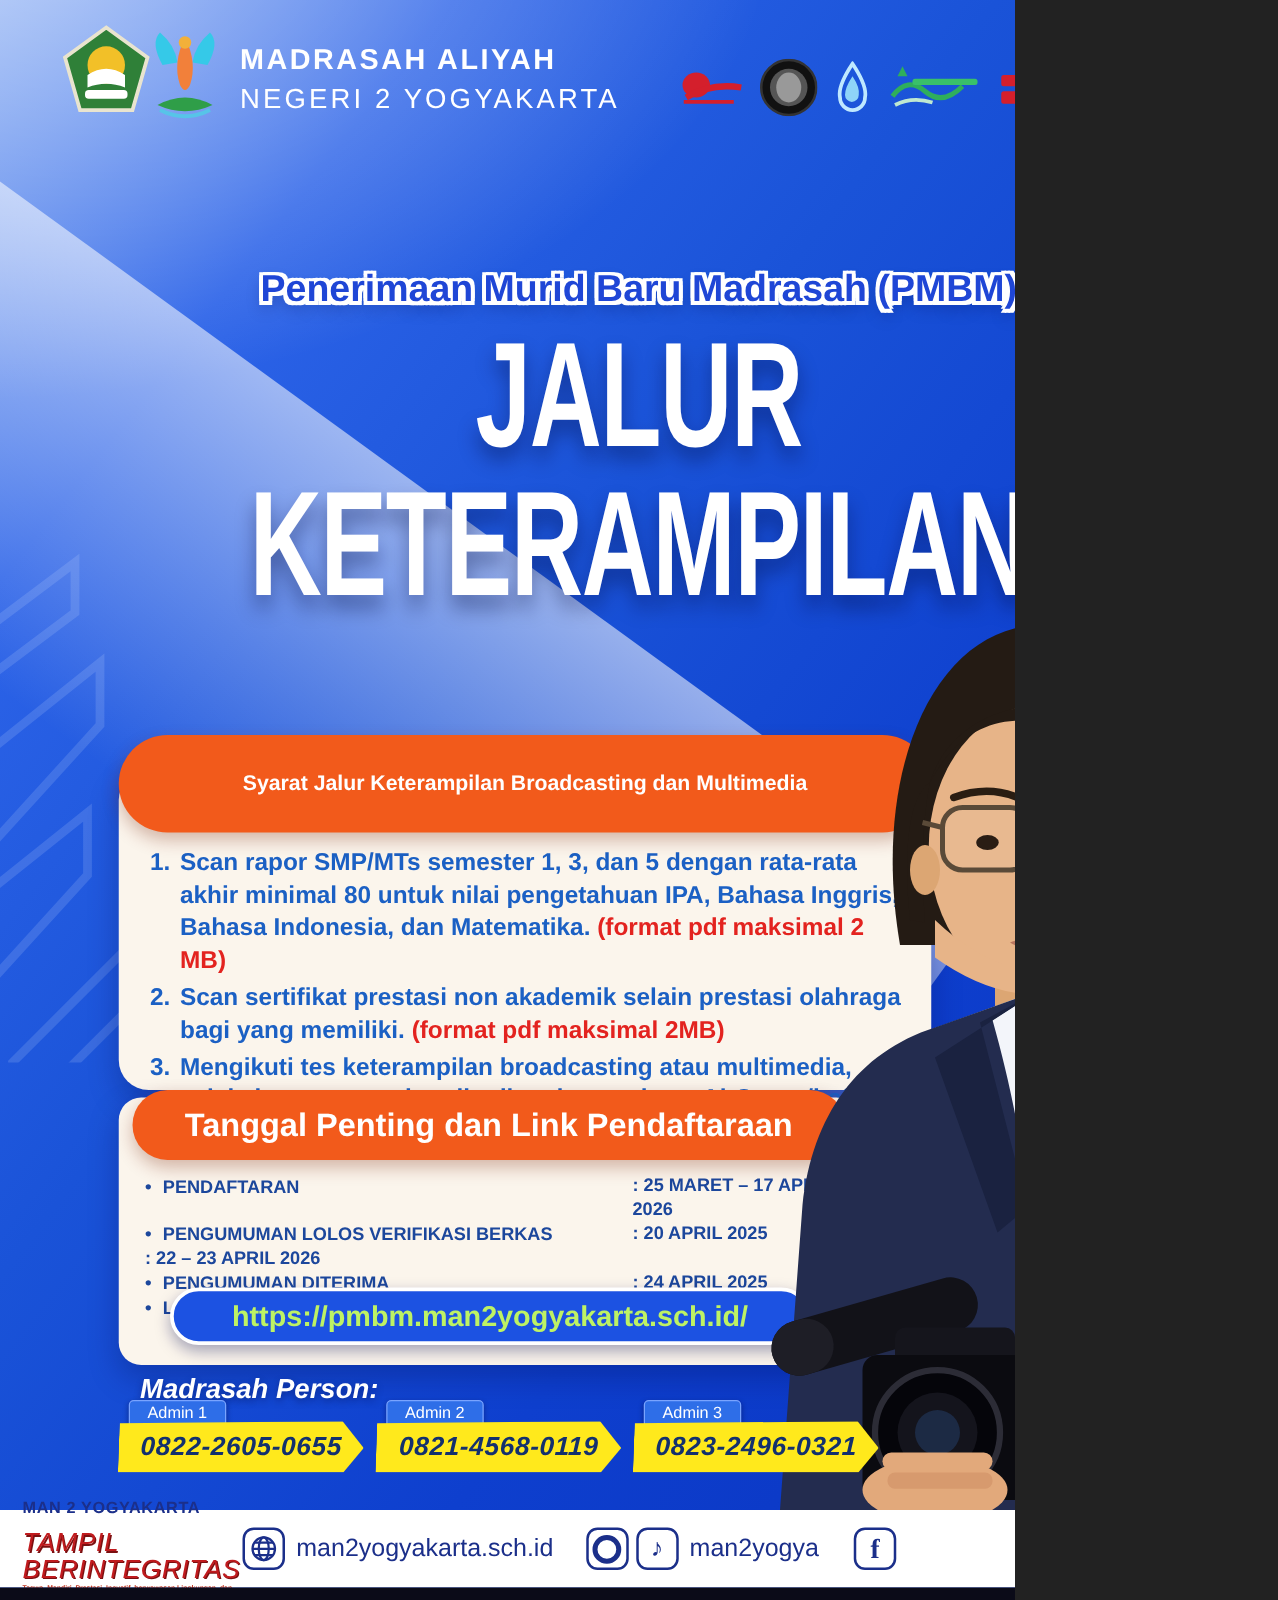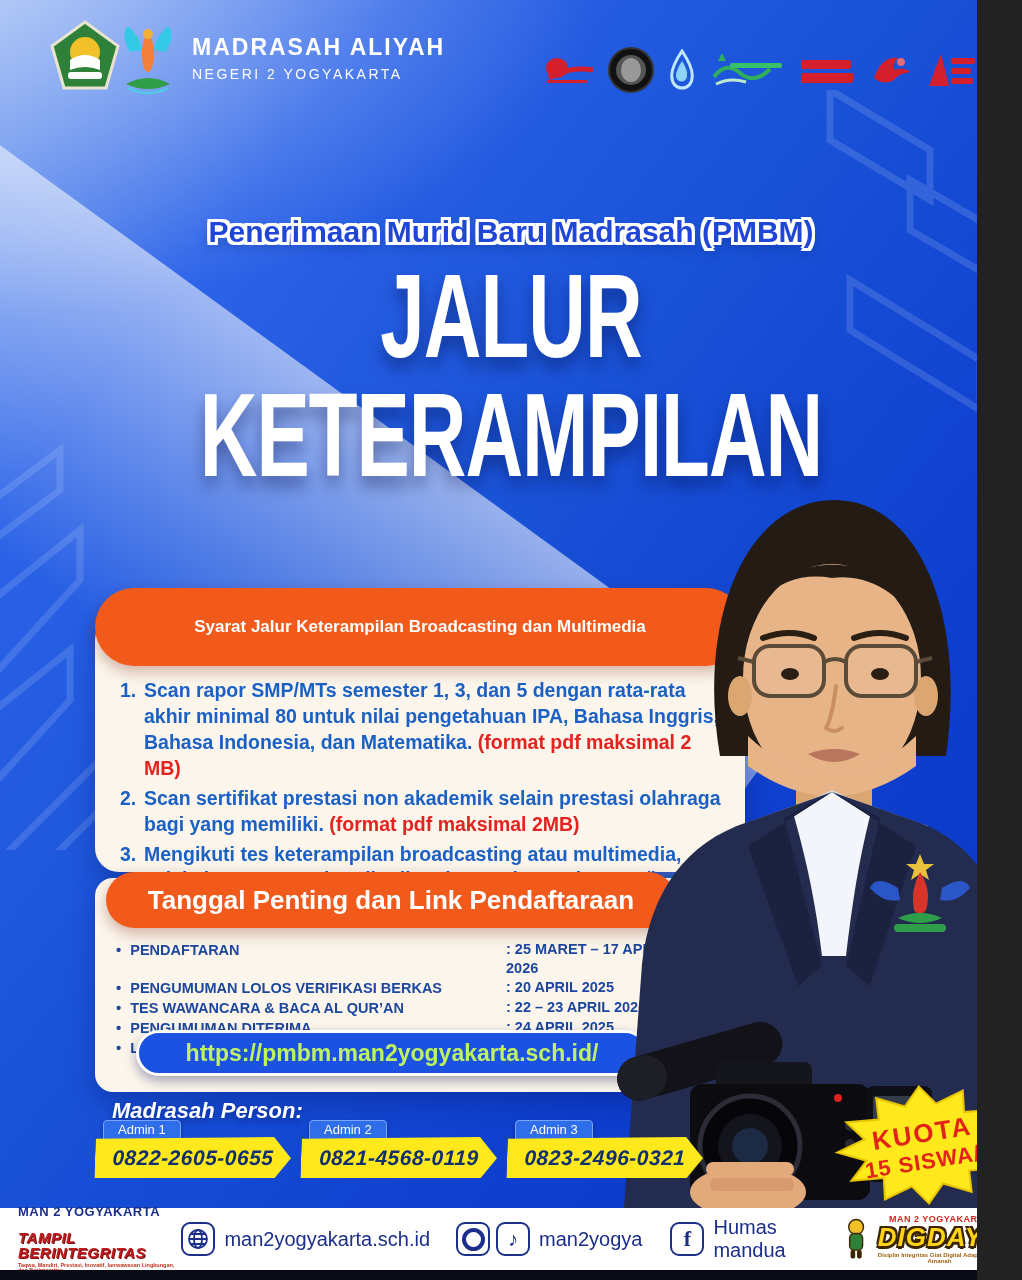--- a/index.html
+++ b/index.html
@@ -1,32 +1,32 @@
 <!DOCTYPE html>
 <html><head>
 <meta charset="utf-8">
 <style>
   html,body{margin:0;padding:0;background:#222;}
   .poster{
-    position:relative;width:977px;height:1280px;overflow:hidden;
+    position:relative;width:812px;height:1280px;overflow:hidden;
     font-family:"Liberation Sans",sans-serif;
     background:
       radial-gradient(1200px 700px at -5% -5%, rgba(255,255,255,.55), rgba(255,255,255,0) 55%),
       linear-gradient(128deg,#6f9af0 0%,#2c63e8 20%,#1a53d8 44%,#0e3fce 72%,#0a35c2 100%);
   }
   .beam{position:absolute;top:-160px;left:-420px;width:1500px;height:330px;
     transform:rotate(36deg);transform-origin:left top;
     background:linear-gradient(to bottom,rgba(255,255,255,.55),rgba(255,255,255,0));
     pointer-events:none;}
   .pattern{position:absolute;opacity:.16;pointer-events:none;}
   
   .hdr-logo{position:absolute;}
   .school-name{position:absolute;left:192px;top:34px;color:#fff;}
   .school-name .l1{font-size:23px;font-weight:bold;letter-spacing:2px;}
-  .school-name .l2{font-size:14px;letter-spacing:2.5px;margin-top:5px;}
+  .school-name .l2{font-size:22px;letter-spacing:2.5px;margin-top:5px;}
   .partners{position:absolute;left:543px;top:46px;width:440px;height:48px;display:flex;align-items:center;gap:13px;}
   .plogo{flex:0 0 auto;}
   
   .title-block{position:absolute;left:61px;top:214px;width:900px;text-align:center;color:#fff;z-index:2;}
   .kicker{font-size:30px;font-weight:bold;color:#1f46d6;line-height:36px;
     text-shadow:-3px -3px 0 #fff,3px -3px 0 #fff,-3px 3px 0 #fff,3px 3px 0 #fff,-3px 0 0 #fff,3px 0 0 #fff,0 -3px 0 #fff,0 3px 0 #fff,0 6px 12px rgba(0,10,70,.35);}
   .h1wrap{height:120px;margin-top:6px;}
   .h1wrap span{display:inline-block;font-size:84px;font-weight:800;letter-spacing:-1px;line-height:84px;
     transform:scale(.95,1.42);transform-origin:center top;text-shadow:0 7px 14px rgba(0,10,60,.4);}
   .h2wrap{height:70px;margin-top:2px;}
@@ -71,21 +71,21 @@
     align-items:center;justify-content:center;transform:rotate(-4deg);color:#e2231a;font-weight:800;}
   .quota-text .q1{font-size:26px;letter-spacing:2px;}
   .quota-text .q2{font-size:22px;letter-spacing:1px;}
   
   .photo{position:absolute;left:598px;top:486px;width:424px;height:722px;z-index:5;pointer-events:none;}
   
   .footer{position:absolute;left:0;top:1208px;width:1022px;height:62px;background:#fff;z-index:8;
     display:flex;align-items:center;justify-content:space-between;}
   .brand{margin-left:18px;width:176px;line-height:1;}
   .brand .b1{color:#1b2f8a;font-weight:800;font-size:13px;letter-spacing:.5px;}
-  .brand .b2{color:#c01b1e;font-weight:700;font-style:italic;font-size:15px;letter-spacing:.5px;margin-top:12px;
+  .brand .b2{color:#c01b1e;font-weight:400;font-style:italic;font-size:21px;letter-spacing:.5px;margin-top:12px;
     text-shadow:1px 1px 0 #7a0f10;}
   .brand .b3{color:#c0331e;font-size:5.5px;margin-top:3px;font-weight:bold;}
   .f-icon{width:34px;height:34px;border:2.5px solid #1b2f8a;border-radius:9px;display:flex;align-items:center;justify-content:center;
     color:#1b2f8a;flex:0 0 auto;cursor:pointer;box-sizing:border-box;background:#fff;}
   .f-text{color:#1b2f8a;font-size:20px;margin-left:9px;cursor:pointer;}
   .ig-circle{width:15px;height:15px;border:4.5px solid #1b2f8a;border-radius:50%;}
   .digdaya{margin-left:auto;margin-right:14px;display:flex;align-items:center;gap:4px;}
   .digdaya .txt{text-align:center;line-height:1;}
   .digdaya .d1{color:#d3261f;font-weight:800;font-size:9px;letter-spacing:.5px;}
   .digdaya .d2{color:#ffd416;font-weight:800;font-size:26px;letter-spacing:1px;font-style:italic;
@@ -199,21 +199,20 @@
   <div class="sched">
     <div class="srow">
         <span class="lbl">PENDAFTARAN</span>
         <span class="val">: 25 MARET – 17 APRIL 2026</span>
       </div>
     <div class="srow">
         <span class="lbl">PENGUMUMAN LOLOS VERIFIKASI BERKAS</span>
         <span class="val">: 20 APRIL 2025</span>
       </div>
     <div class="srow">
-        <span class="lbl">TES  WAWANCARA &amp; BACA AL QUR’AN</span>
         <span class="val">: 22 – 23 APRIL 2026</span>
       </div>
     <div class="srow">
         <span class="lbl">PENGUMUMAN  DITERIMA</span>
         <span class="val">: 24 APRIL 2025</span>
       </div>
     <div class="srow">
         <span class="lbl">LAPOR DIRI</span>
         <span class="val">: 25 APRIL 2025</span>
       </div>
@@ -328,21 +327,20 @@
           <path d="M2,11 H20 M3.5,6 H18.5 M3.5,16 H18.5"></path>
       </svg>
     </div>
     <div class="f-text">man2yogyakarta.sch.id</div>
     <div class="f-icon" style="margin-left:26px">
         <div class="ig-circle"></div>
       </div>
     <div class="f-icon" style="margin-left:6px;font-size:20px;font-weight:bold">♪</div>
     <div class="f-text">man2yogya</div>
     <div class="f-icon" style="margin-left:28px;font-size:22px;font-weight:bold;font-family:'Liberation Serif',serif">f</div>
-    <div class="f-text">Humas mandua</div>
     <div class="digdaya">
       <svg width="24" height="44" viewBox="0 0 24 44">
         <circle cx="12" cy="9" r="8" fill="#f2c028" stroke="#3a2500" stroke-width="1.5"></circle>
         <rect x="5" y="16" width="14" height="18" rx="5" fill="#2f8038" stroke="#3a2500" stroke-width="1.5"></rect>
         <rect x="6" y="34" width="5" height="9" rx="2" fill="#3a2500"></rect>
           <rect x="13" y="34" width="5" height="9" rx="2" fill="#3a2500"></rect>
       </svg>
       <div class="txt">
         <div class="d1">MAN 2 YOGYAKARTA</div>
         <div class="d2">DIGDAYA</div>

